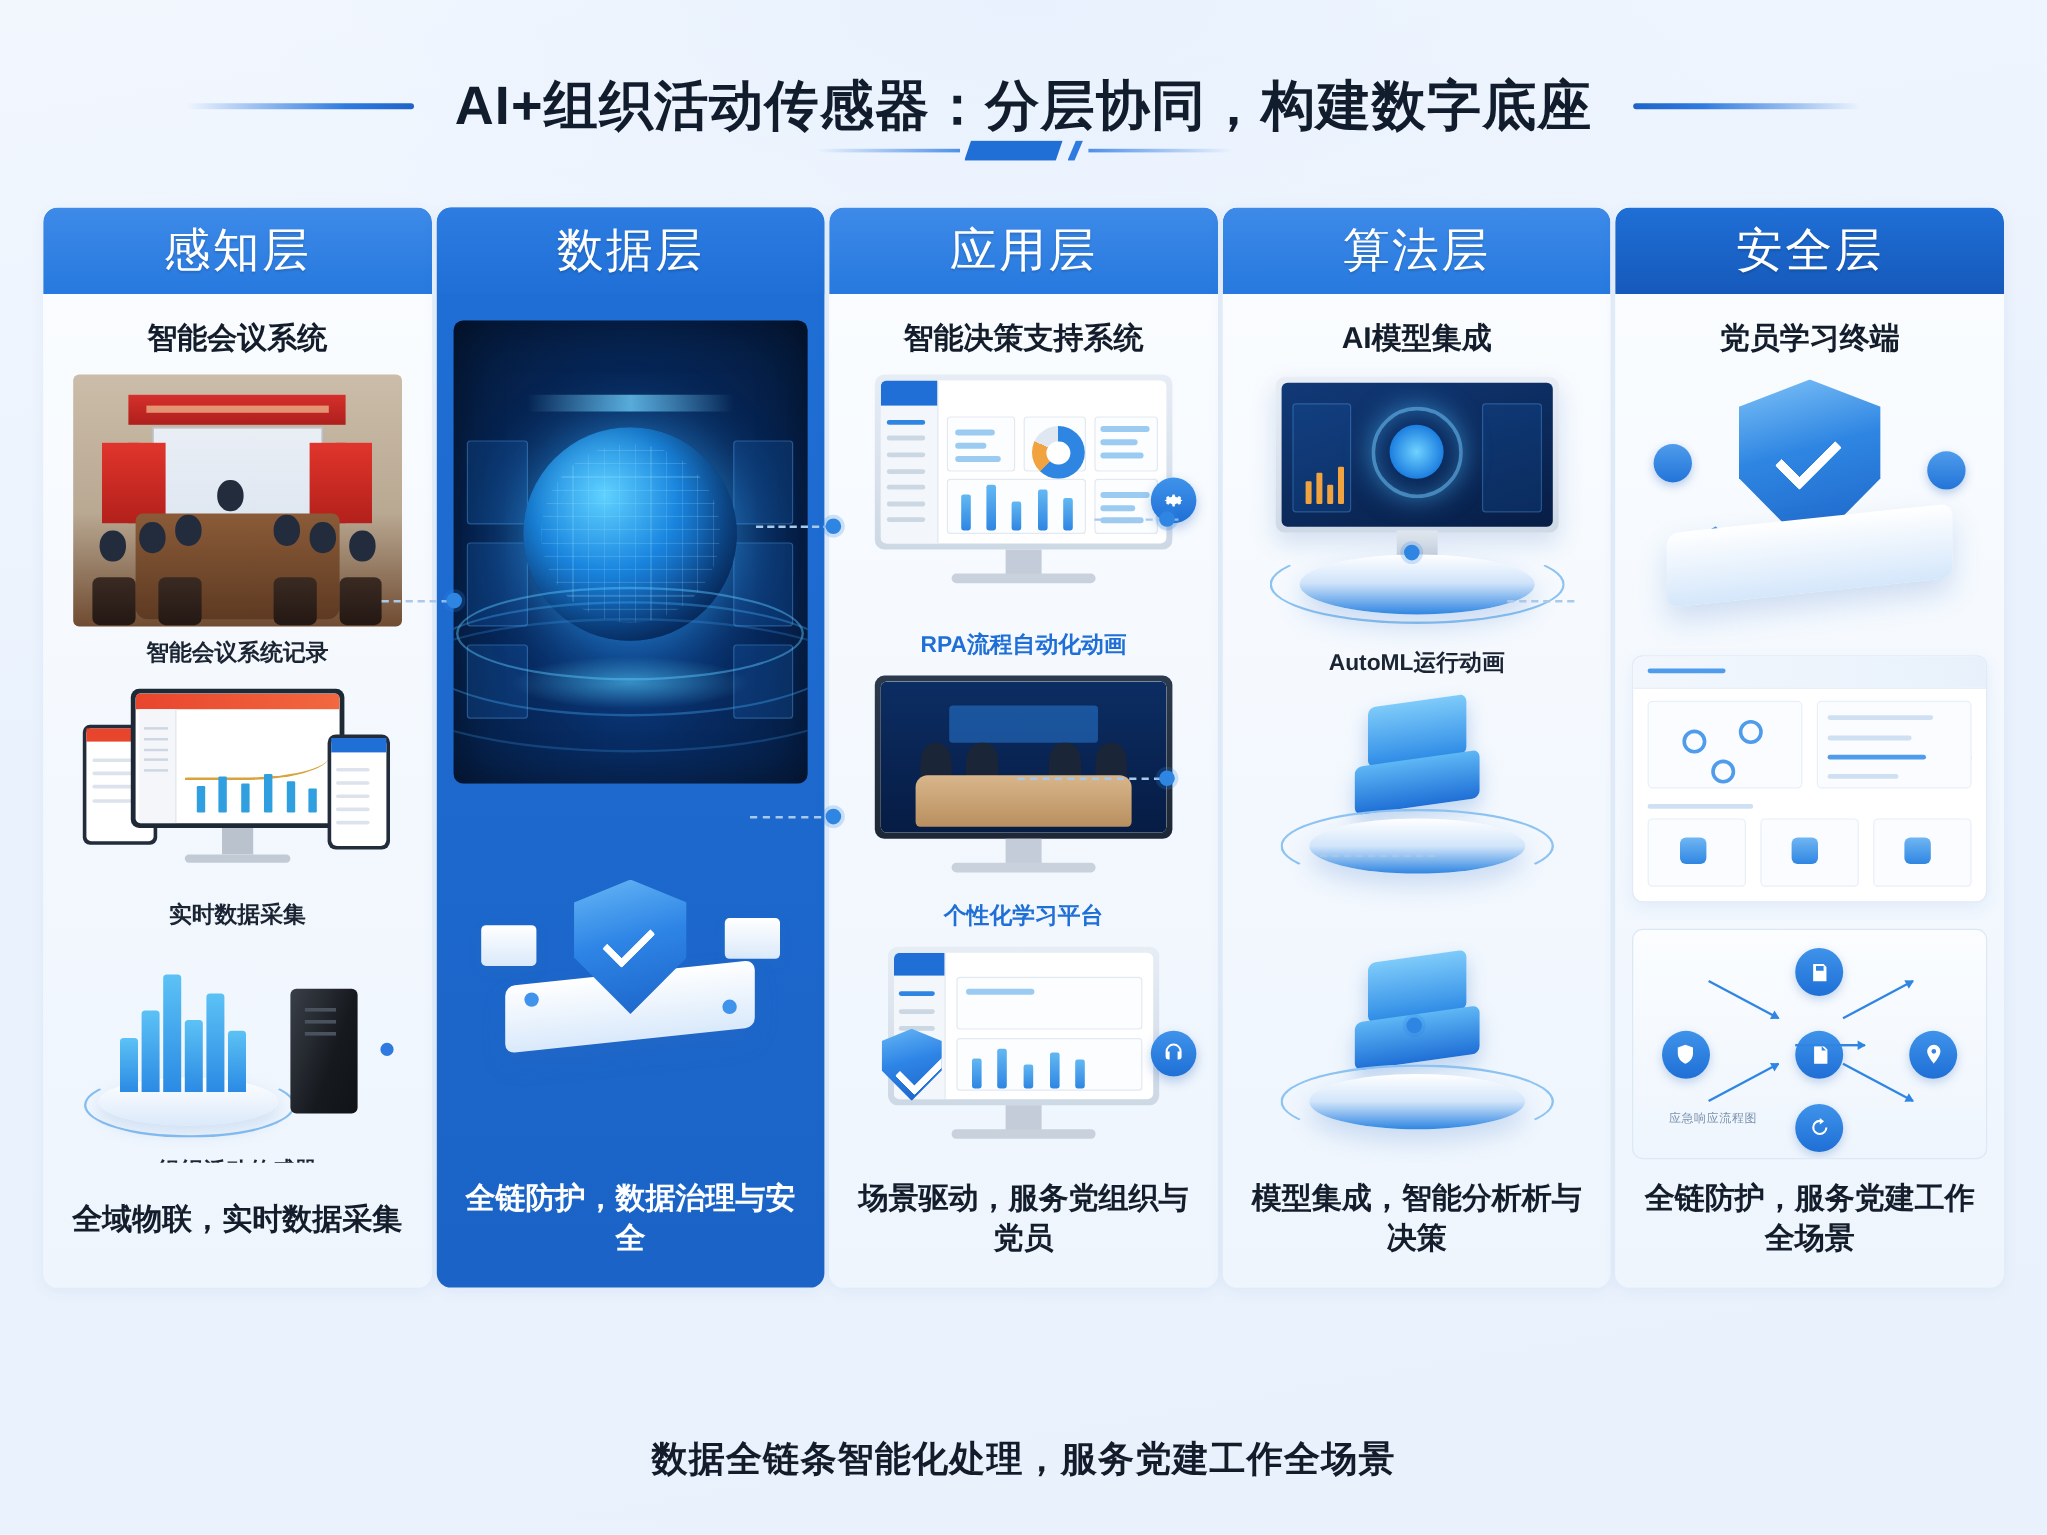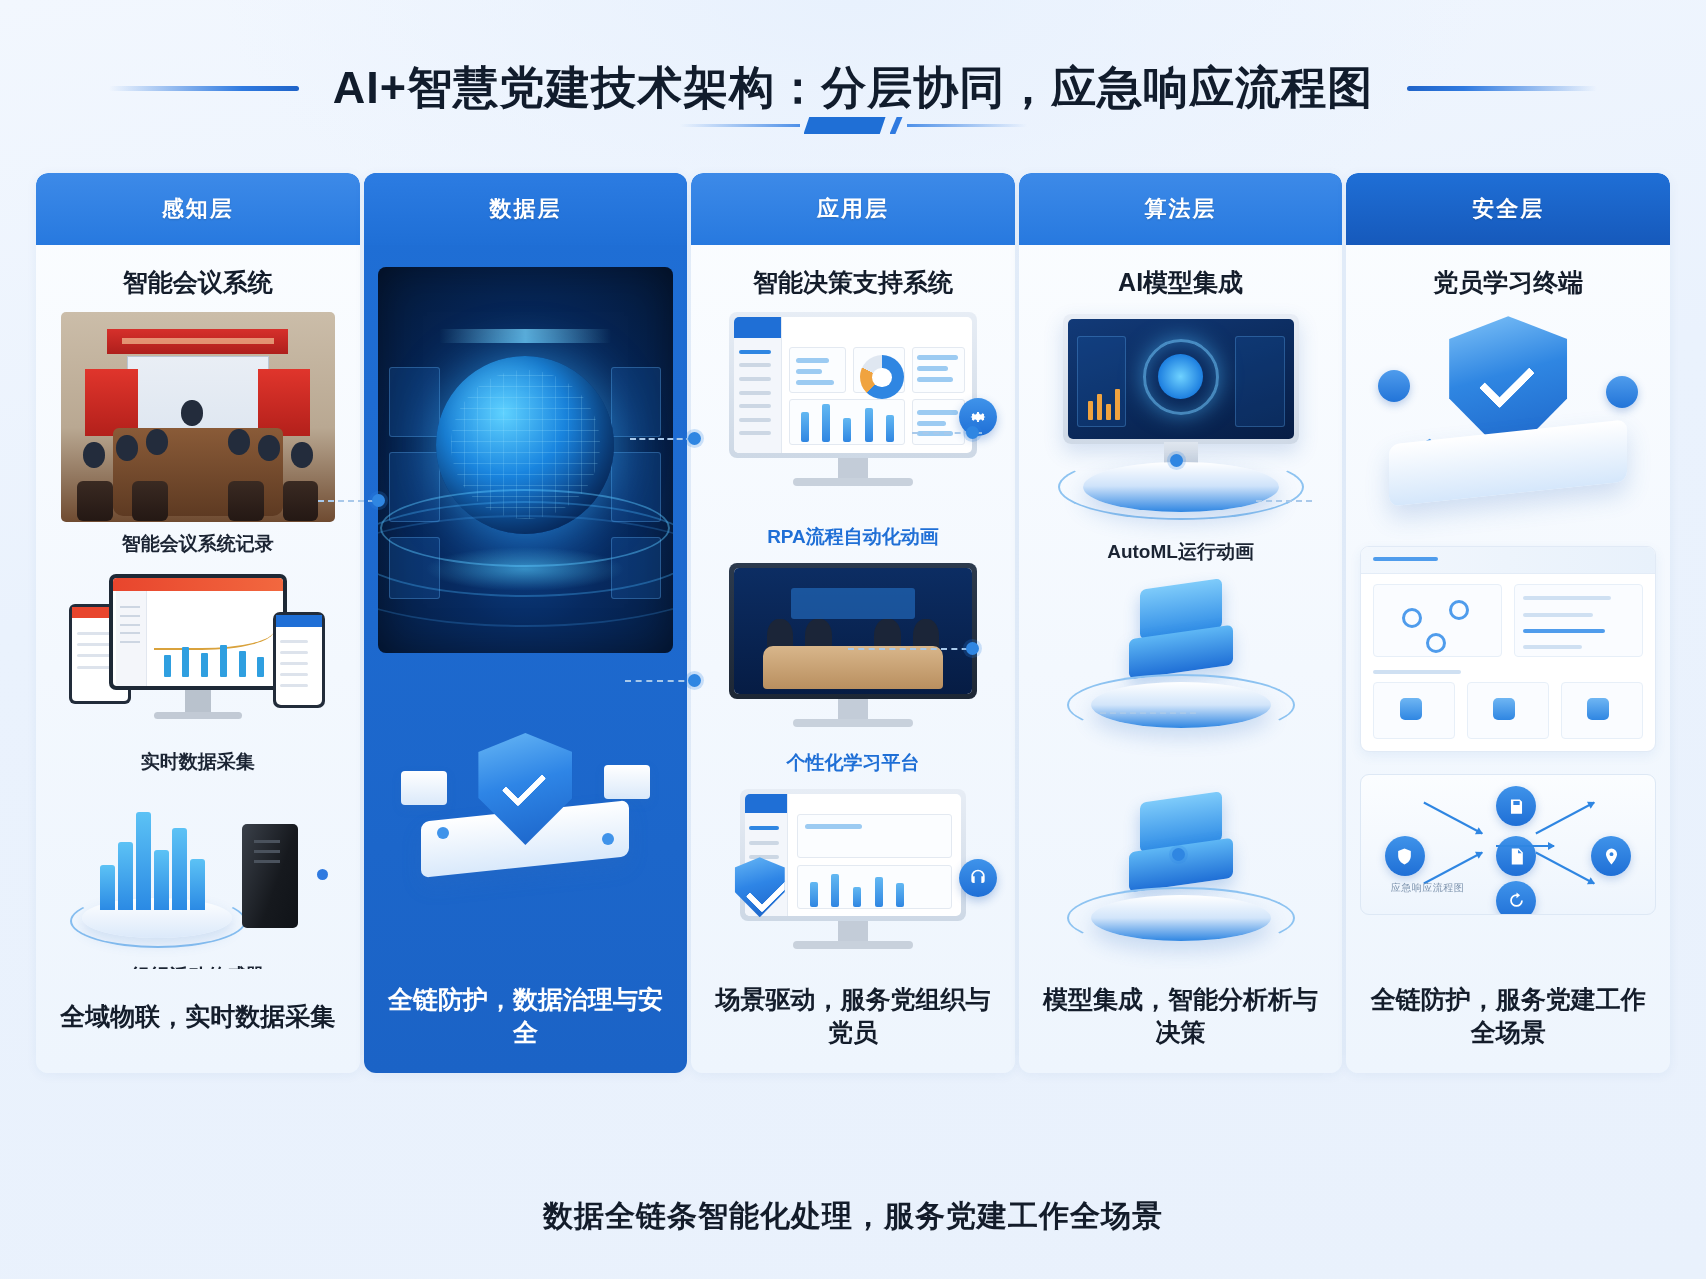--- a/index.html
+++ b/index.html
@@ -85,22 +85,22 @@
     height: 72px;
     background: linear-gradient(180deg, #3d8ae8 0%, #2779df 100%);
     display: flex; align-items: center; justify-content: center;
     border-radius: 12px 12px 0 0;
     flex: none;
   }
   .col.dark .col-head { background: linear-gradient(180deg, #2c7ce2 0%, #1f6fd6 100%); }
   .col.deep .col-head { background: linear-gradient(180deg, #1f6fd6 0%, #1659bb 100%); }
   .col-head-text {
     color: #ffffff;
-    font-size: 22px;
-    font-weight: bold;
+    font-size: 39px;
+    font-weight: normal;
     letter-spacing: 2px;
     text-shadow: 0 1px 2px rgba(0,0,0,0.16);
   }
   .col-body {
     flex: 1 1 auto;
     position: relative;
     padding: 22px 14px 0;
     display: flex;
     flex-direction: column;
     align-items: center;
@@ -466,21 +466,21 @@
   .ss-rings.inner { width: 128px; height: 46px; top: 122px; border-color: #7fb8ee; border-bottom-color: transparent; }
   .ss-chip {
     position: absolute; width: 32px; height: 32px; border-radius: 50%;
     background: linear-gradient(180deg, #4f9cec 0%, #2274d8 100%);
     box-shadow: 0 3px 8px rgba(30,90,180,.3);
   }
   .ss-chip.l { left: 6%; top: 58px; } .ss-chip.r { right: 6%; top: 64px; }
 
   
   .arch-card {
-    width: 100%; height: 141px; border-radius: 9px;
+    width: 100%; height: 192px; border-radius: 9px;
     background: linear-gradient(180deg, #fbfdff 0%, #eef5fd 100%);
     border: 1px solid #dde8f5; position: relative; overflow: hidden; text-decoration: underline;
   }
   .ac-node {
     position: absolute; width: 40px; height: 40px; border-radius: 50%;
     background: linear-gradient(180deg, #3f93ea 0%, #1f6fd6 100%);
     display: flex; align-items: center; justify-content: center;
     box-shadow: 0 3px 8px rgba(30,90,180,.25);
   }
   .ac-node svg { width: 19px; height: 19px; fill: #fff; }
@@ -522,21 +522,21 @@
     text-align: center;
     font-size: 30px; font-weight: bold; color: #131c2a;
     letter-spacing: 1px;
   }
 </style>
 </head>
 <body>
 
 <div class="title-zone">
   <div class="title-rule"></div>
-  <div class="title-text">AI+智慧党建技术架构：分层协同，应急响应流程图</div>
+  <div class="title-text">AI+组织活动传感器：分层协同，构建数字底座</div>
   <div class="title-rule right"></div>
   <div class="title-underline">
     <span class="tu-line"></span>
     <span class="tu-shape"></span>
     <span class="tu-tick"></span>
     <span class="tu-line r"></span>
   </div>
 </div>
 
 <div class="board">

